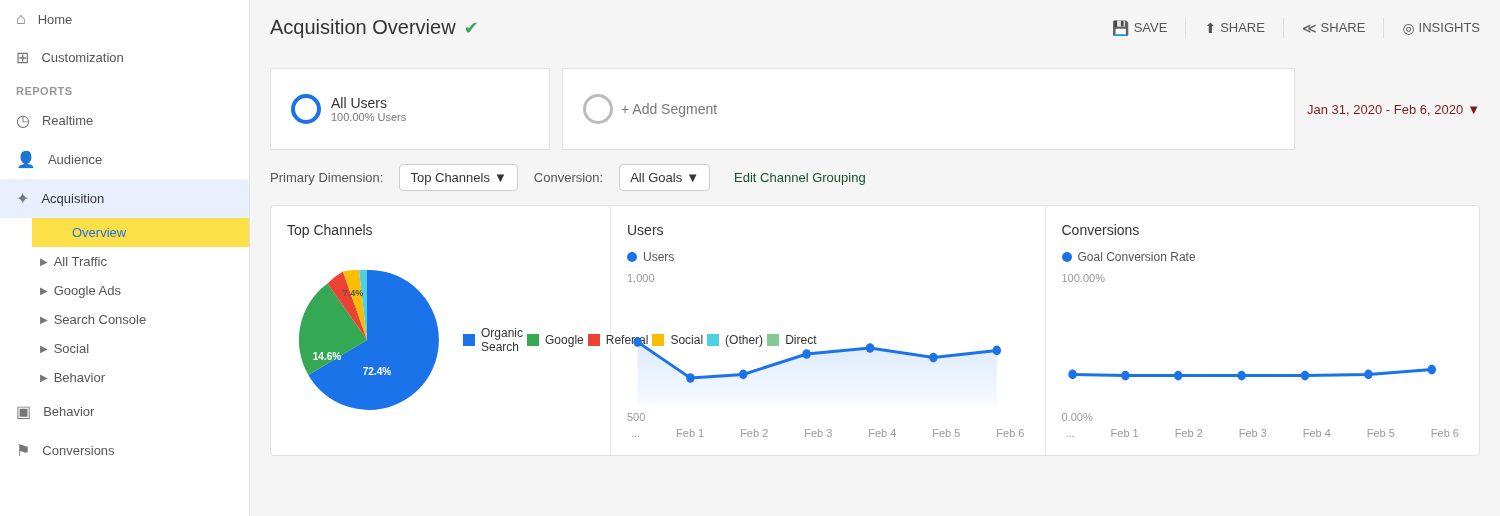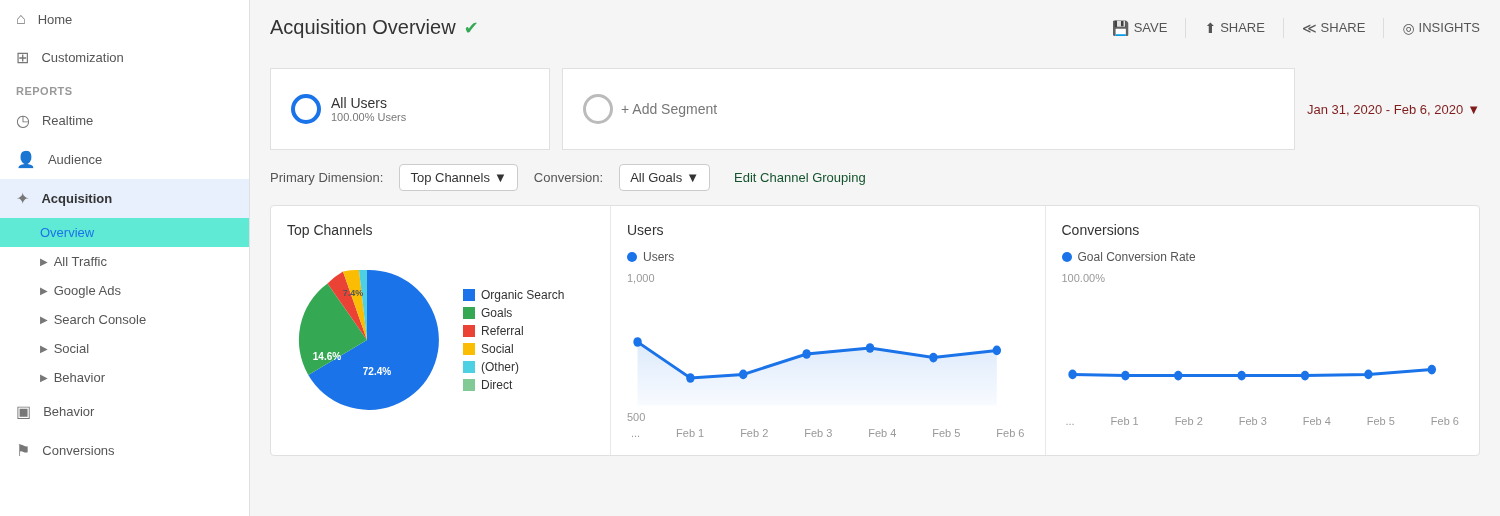--- a/index.html
+++ b/index.html
@@ -34,21 +34,22 @@
     .sidebar-sub-item {
       display: flex;
       align-items: center;
       padding: 7px 16px 7px 40px;
       cursor: pointer;
       color: #555;
       font-size: 13px;
     }
     .sidebar-sub-item.active {
       color: #1a73e8;
-      background: #5eead4;
+      background: #fde047;
+      margin-left: 32px;
     }
     .chevron { font-size: 10px; margin-right: 6px; color: #777; }
 
     
     .main {
       flex: 1;
       overflow-y: auto;
       padding: 16px 20px;
       background: #f5f5f5;
     }
@@ -182,21 +183,21 @@
 
     
     .pie-area {
       display: flex;
       align-items: center;
       gap: 16px;
       padding: 10px 0;
     }
     .pie-container { position: relative; width: 160px; height: 160px; flex-shrink: 0; }
 
-    .legend { display: flex; flex-direction: column; gap: 4px; }
+    .legend { display: flex; gap: 4px; }
     .legend-item { display: flex; align-items: center; gap: 6px; font-size: 12px; color: #333; }
     .legend-dot { width: 12px; height: 12px; flex-shrink: 0; }
     .chart-legend { display: flex; align-items: center; gap: 6px; font-size: 12px; color: #555; margin-bottom: 8px; }
     .legend-circle { width: 10px; height: 10px; border-radius: 50%; background: #1a73e8; flex-shrink: 0; }
     .y-axis-label { font-size: 11px; color: #999; margin-bottom: 4px; }
     .x-axis { display: flex; justify-content: space-between; font-size: 11px; color: #999; margin-top: 4px; padding: 0 4px; }
 
     svg.line-chart { width: 100%; height: 120px; }
 
     
@@ -233,21 +234,21 @@
   <div class="sidebar-item">
     <span class="icon">◷</span>
     <span>Realtime</span>
   </div>
   <div class="sidebar-item">
     <span class="icon">👤</span>
     <span>Audience</span>
   </div>
   <div class="sidebar-item" style="background:#e8f0fe;">
     <span class="icon">✦</span>
-    <span style="font-weight:700;color:#333;">Acquisition</span>
+    <span style="font-weight:400;color:#333;">Acquisition</span>
   </div>
   <div class="sidebar-sub-item active">
     <span>Overview</span>
   </div>
   <div class="sidebar-sub-item">
     <span class="chevron">▶</span>
     <span>All Traffic</span>
   </div>
   <div class="sidebar-sub-item">
     <span class="chevron">▶</span>
@@ -364,21 +365,21 @@
             <text x="66" y="36" fill="#555" font-size="9" font-weight="bold" text-anchor="middle">7.4%</text>
           </svg>
         </div>
         <div class="legend">
           <div class="legend-item">
             <div class="legend-dot" style="background:#1a73e8;"></div>
             <span>Organic Search</span>
           </div>
           <div class="legend-item">
             <div class="legend-dot" style="background:#34a853;"></div>
-            <span>Goals</span>
+            <span>Google</span>
           </div>
           <div class="legend-item">
             <div class="legend-dot" style="background:#ea4335;"></div>
             <span>Referral</span>
           </div>
           <div class="legend-item">
             <div class="legend-dot" style="background:#fbbc04;"></div>
             <span>Social</span>
           </div>
           <div class="legend-item">
@@ -443,20 +444,21 @@
 
         <polyline points="10,72 60,73 110,73 170,73 230,73 290,72 350,68" fill="none" stroke="#1a73e8" stroke-width="2.5"></polyline>
         <circle cx="10" cy="72" r="4" fill="#1a73e8"></circle>
         <circle cx="60" cy="73" r="4" fill="#1a73e8"></circle>
         <circle cx="110" cy="73" r="4" fill="#1a73e8"></circle>
         <circle cx="170" cy="73" r="4" fill="#1a73e8"></circle>
         <circle cx="230" cy="73" r="4" fill="#1a73e8"></circle>
         <circle cx="290" cy="72" r="4" fill="#1a73e8"></circle>
         <circle cx="350" cy="68" r="4" fill="#1a73e8"></circle>
       </svg>
+      <div class="y-axis-label">0.00%</div>
       <div class="x-axis">
         <span>...</span>
         <span>Feb 1</span>
         <span>Feb 2</span>
         <span>Feb 3</span>
         <span>Feb 4</span>
         <span>Feb 5</span>
         <span>Feb 6</span>
       </div>
     </div>

